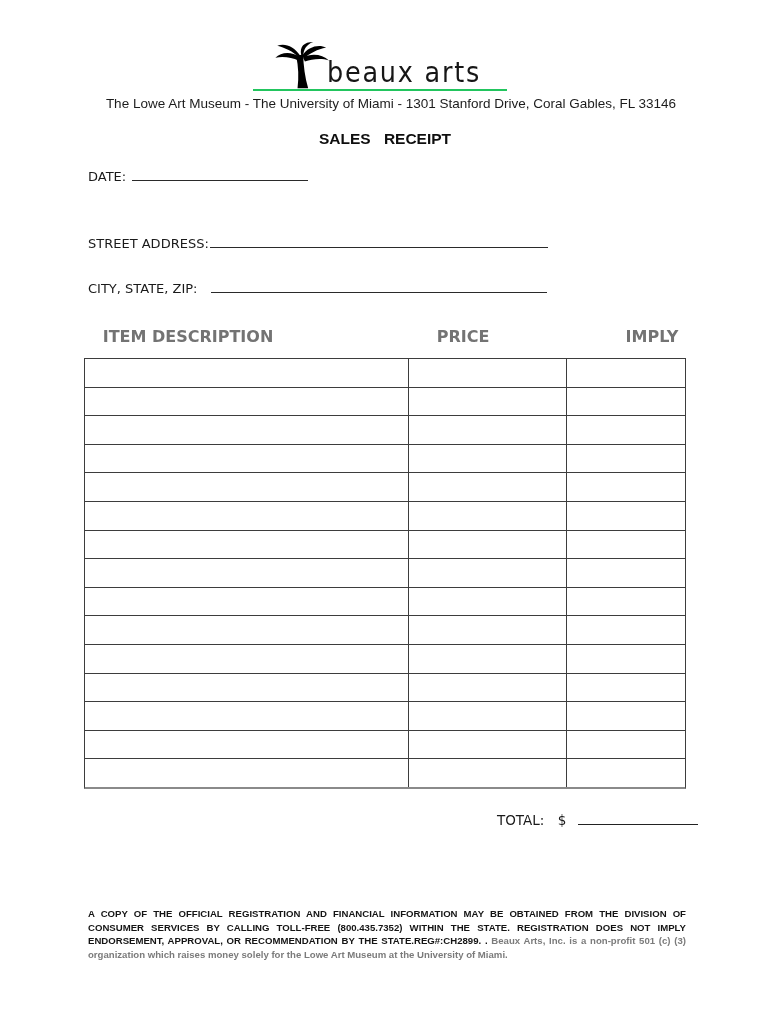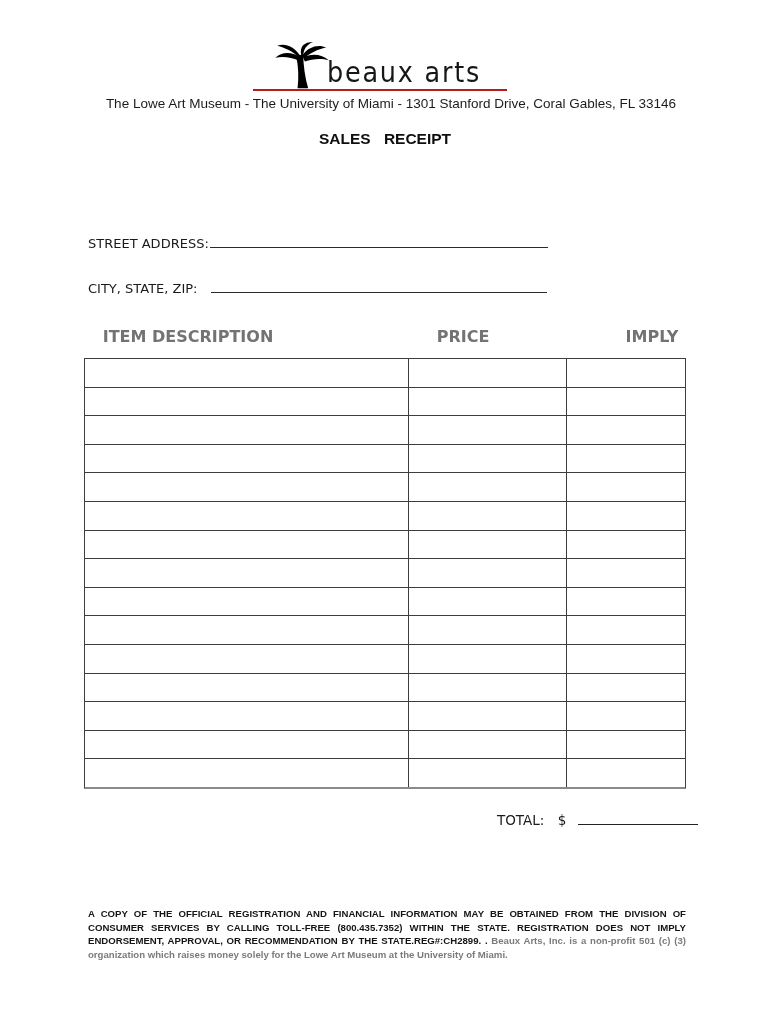--- a/index.html
+++ b/index.html
@@ -3,21 +3,21 @@
 <meta charset="utf-8">
 <style>
   html,body { margin:0; padding:0; background:#ffffff; }
   .page {
     position:relative; width:770px; height:1024px; background:#ffffff;
     font-family:"DejaVu Sans", sans-serif; color:#1a1a1a; overflow:hidden;
   }
   .abs { position:absolute; }
 
   
-  .logo-wrap { left:253px; top:40px; width:254px; height:49px; border-bottom:2px solid #b91c1c; }
+  .logo-wrap { left:253px; top:40px; width:254px; height:49px; border-bottom:2px solid #22c55e; }
   .logo-tree { position:absolute; left:22px; bottom:-1px; width:58px; height:48px; }
   .logo-text {
     position:absolute; left:74px; bottom:0px;
     font-family:"DejaVu Sans", sans-serif; font-size:29px; font-weight:normal;
     letter-spacing:2px; color:#161616; white-space:nowrap;
     transform:scaleX(0.88); transform-origin:left bottom;
   }
 
   
   .address { left:0; right:0; top:96px; text-align:center;
@@ -70,20 +70,23 @@
         <path d="M24,50 C25.5,38 25,27 22.5,15 L30,13.5 C30.5,26 32,38 35.5,50 Z"></path>
       </g>
     </svg>
     <span class="logo-text">beaux arts</span>
   </div>
 
   <div class="abs address">The Lowe Art Museum - The University of Miami - 1301 Stanford Drive, Coral Gables, FL 33146</div>
 
   <div class="abs doc-title">SALES RECEIPT</div>
 
+  <div class="abs field-row" style="left:88px; top:166px;">
+    <span class="lbl">DATE:</span><span class="line" style="width:176px; margin-left:6px;"></span>
+  </div>
 
 
   <div class="abs field-row" style="left:88px; top:233px;">
     <span class="lbl">STREET ADDRESS:</span><span class="line" style="width:338px; margin-left:1px;"></span>
   </div>
 
   <div class="abs field-row" style="left:88px; top:278px;">
     <span class="lbl">CITY, STATE, ZIP:</span><span class="line" style="width:336px; margin-left:13px;"></span>
   </div>
 

